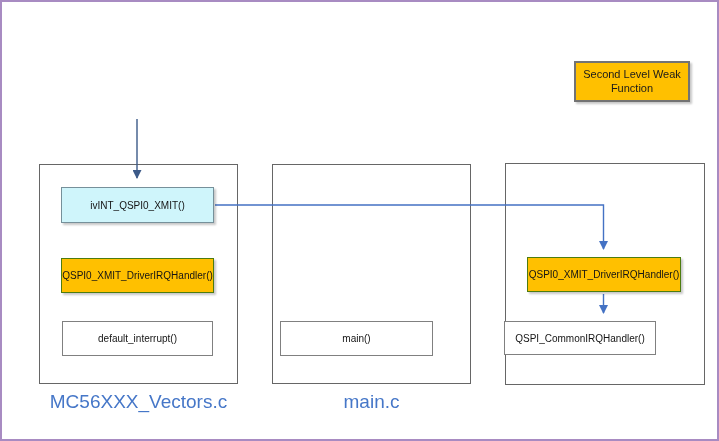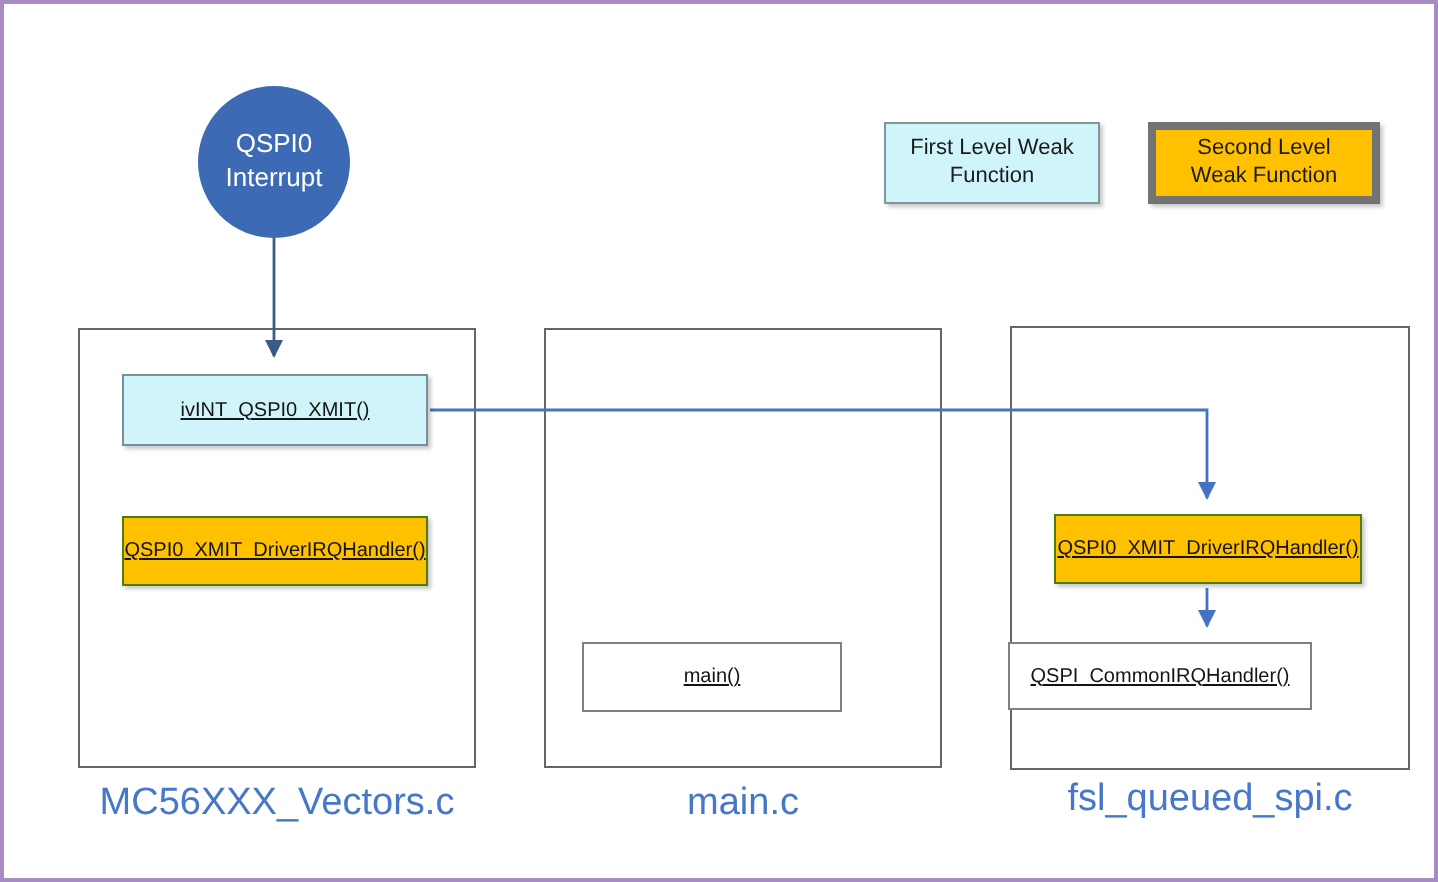--- a/index.html
+++ b/index.html
@@ -21,58 +21,56 @@
     padding:6px;
   }
   .legend-box{
     position:absolute;height:41px;
     display:flex;align-items:center;justify-content:center;text-align:center;
     font-size:11px;line-height:1.25;color:#1a1a1a;
     box-shadow:1.5px 1.5px 2px rgba(0,0,0,0.22);
     padding:2px 6px;
   }
   .legend-first{left:440px;top:59px;width:108px;background:#cff5fb;border:1px solid #7f979c;}
-  .legend-second{left:572px;top:59px;width:116px;background:#ffc000;border:4px solid #737373;}
+  .legend-second{left:572px;top:59px;width:116px;background:#ffc000;border:2px solid #737373;}
   .container{
     position:absolute;border:1px solid #666;background:transparent;
   }
   .container.c-left{left:37px;top:162px;width:199px;height:220px;}
   .container.c-mid{left:270px;top:162px;width:199px;height:220px;}
   .container.c-right{left:503px;top:161px;width:200px;height:222px;}
   .fn-box{
     position:absolute;
     display:flex;align-items:center;justify-content:center;text-align:center;
     font-size:10px;color:#141414;white-space:nowrap;
-    background:#fff;border:1px solid #808080;text-decoration:underline;
+    background:#fff;border:1px solid #808080;
   }
   .fn-box.first-level{background:#cff5fb;border:1px solid #76909a;box-shadow:1.5px 1.5px 2px rgba(0,0,0,0.22);}
   .fn-box.second-level{background:#ffc000;border:1px solid #4d7c0f;box-shadow:1.5px 1.5px 2px rgba(0,0,0,0.22);}
   .b-ivint{left:59px;top:185px;width:153px;height:36px;}
   .b-driver-l{left:59px;top:256px;width:153px;height:35px;}
   .b-default{left:60px;top:319px;width:151px;height:35px;}
-  .b-main{left:289px;top:319px;width:130px;height:35px;}
+  .b-main{left:278px;top:319px;width:153px;height:35px;}
   .b-driver-r{left:525px;top:255px;width:154px;height:35px;}
   .b-common{left:502px;top:319px;width:152px;height:34px;}
   .file-label{
     position:absolute;top:389px;height:18px;
     text-align:center;font-size:19px;color:#4677c8;
   }
   .fl-left{left:37px;width:199px;}
   .fl-mid{left:270px;width:199px;}
   .fl-right{left:503px;width:200px;top:387px;}
   svg.connectors{position:absolute;left:0;top:0;pointer-events:none;}
 </style>
 </head>
 <body>
 
 <div class="frame">
 
-  <div class="circle">QSPI0 Interrupt</div>
 
-  <div class="legend-box legend-first">First Level Weak Function</div>
   <div class="legend-box legend-second">Second Level Weak Function</div>
 
   <div class="container c-left"></div>
   <div class="container c-mid"></div>
   <div class="container c-right"></div>
 
   <svg class="connectors" width="719" height="441" viewBox="0 0 719 441">
     <defs>
       <marker id="arrow-dark" markerUnits="userSpaceOnUse" markerWidth="9" markerHeight="9" refX="8" refY="4.5" orient="auto">
         <path d="M0,0 L9,4.5 L0,9 Z" fill="#3c5a88"></path>
@@ -81,23 +79,23 @@
         <path d="M0,0 L9,4.5 L0,9 Z" fill="#4472c4"></path>
       </marker>
     </defs>
     <path d="M135,117 L135,176" stroke="#3c5a88" stroke-width="1.4" fill="none" marker-end="url(#arrow-dark)"></path>
     <path d="M213,203 L601.5,203 L601.5,247" stroke="#4472c4" stroke-width="1.4" fill="none" marker-end="url(#arrow-blue)"></path>
     <path d="M601.5,292 L601.5,311" stroke="#4472c4" stroke-width="1.4" fill="none" marker-end="url(#arrow-blue)"></path>
   </svg>
 
   <div class="fn-box first-level b-ivint">ivINT_QSPI0_XMIT()</div>
   <div class="fn-box second-level b-driver-l">QSPI0_XMIT_DriverIRQHandler()</div>
+  <div class="fn-box b-default">default_interrupt()</div>
 
   <div class="fn-box b-main">main()</div>
 
   <div class="fn-box second-level b-driver-r">QSPI0_XMIT_DriverIRQHandler()</div>
   <div class="fn-box b-common">QSPI_CommonIRQHandler()</div>
 
   <div class="file-label fl-left">MC56XXX_Vectors.c</div>
   <div class="file-label fl-mid">main.c</div>
-  <div class="file-label fl-right">fsl_queued_spi.c</div>
 
 </div>
 
 </body></html>

